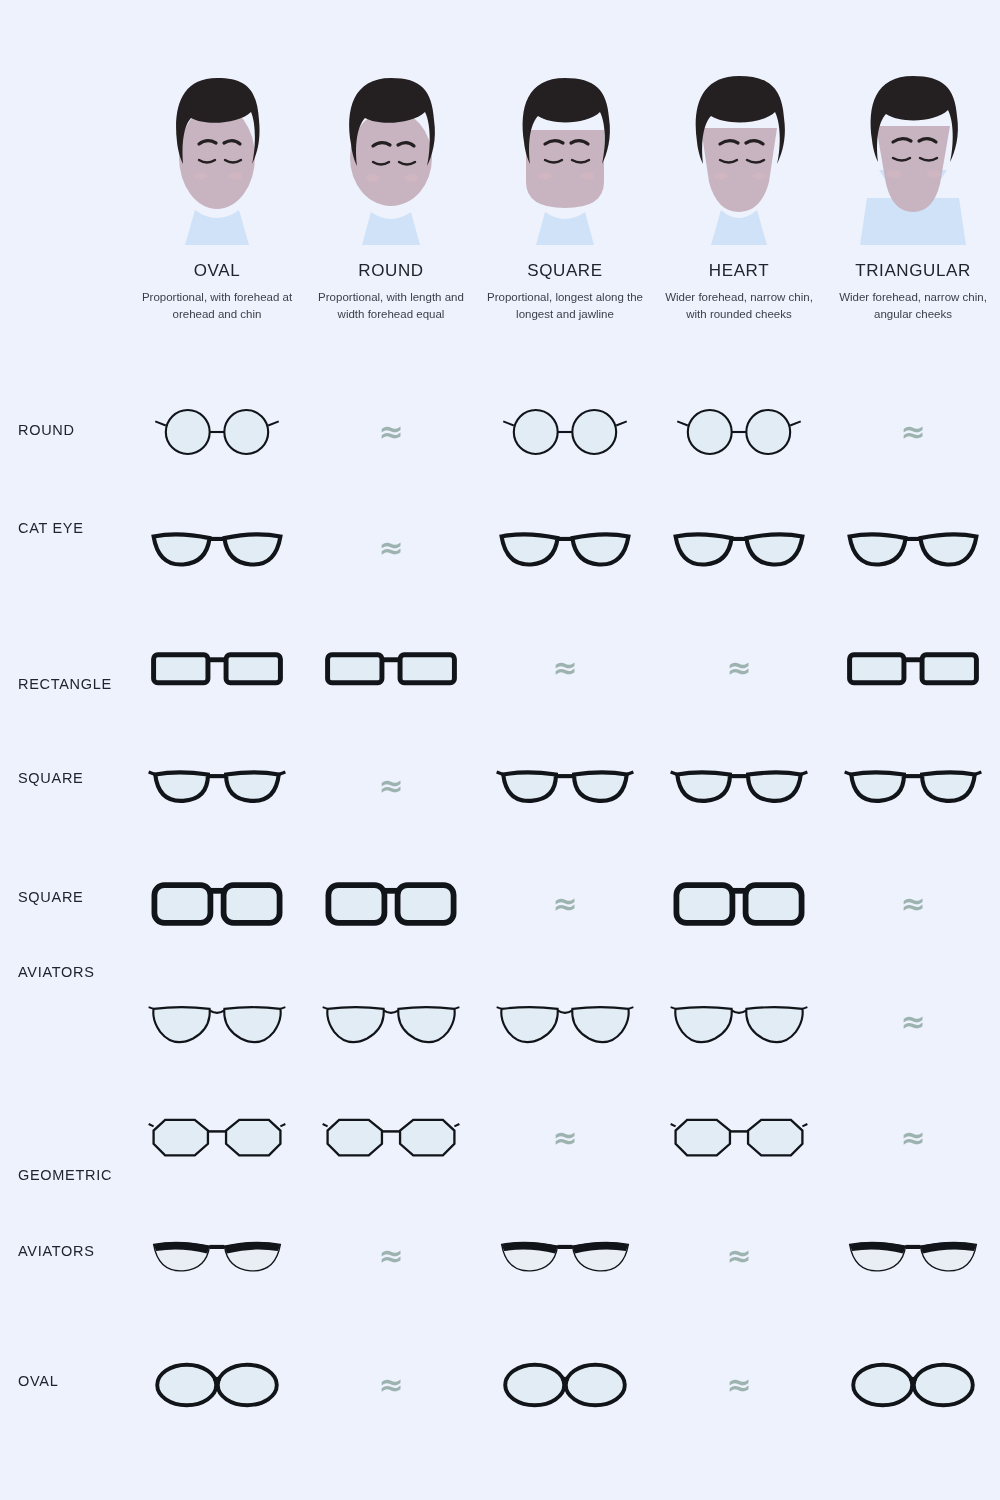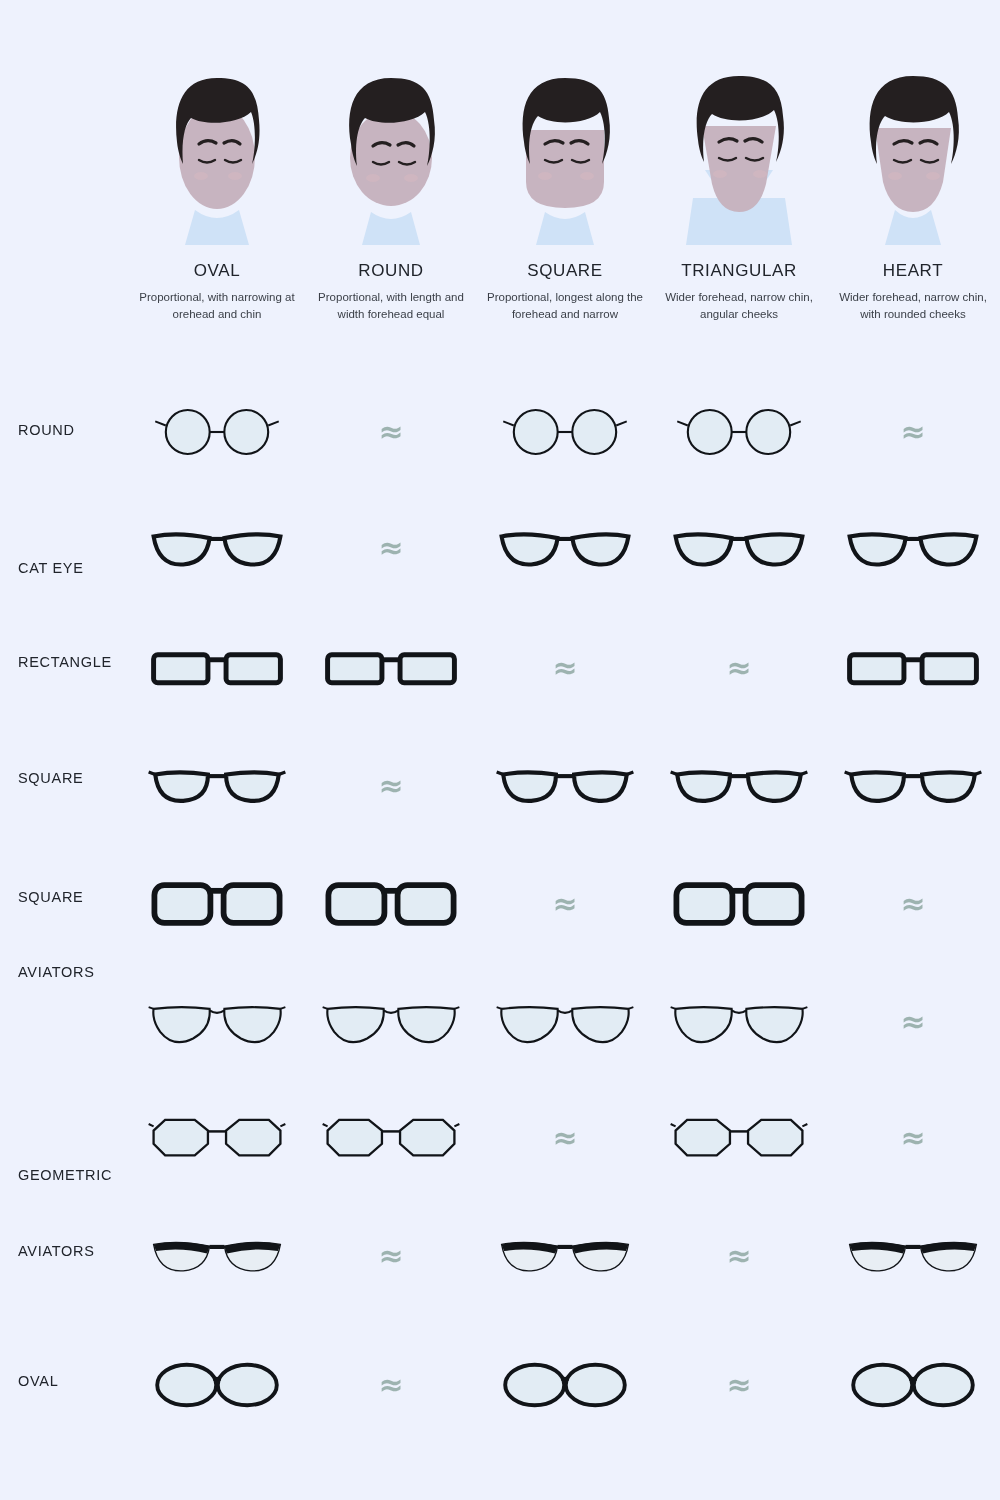--- a/index.html
+++ b/index.html
@@ -86,21 +86,21 @@
           <path d="M70 18 C 34 18 26 48 30 82 C 31 92 34 100 36 104 C 34 80 38 64 44 58 C 58 66 92 64 104 52 C 110 66 108 92 105 104 C 110 94 114 80 112 60 C 110 30 100 18 70 18 Z" fill="#241f20"></path>
           <path d="M52 84 q8 -6 17 -1" stroke="#241f20" stroke-width="3.2" fill="none" stroke-linecap="round"></path>
           <path d="M77 83 q9 -5 16 1" stroke="#241f20" stroke-width="3.2" fill="none" stroke-linecap="round"></path>
           <path d="M52 100 q8 5 16 0" stroke="#241f20" stroke-width="2.4" fill="none" stroke-linecap="round"></path>
           <path d="M78 100 q8 5 16 0" stroke="#241f20" stroke-width="2.4" fill="none" stroke-linecap="round"></path>
           <ellipse cx="54" cy="116" rx="7" ry="4" fill="#d3b7c0" opacity=".6"></ellipse>
           <ellipse cx="88" cy="116" rx="7" ry="4" fill="#d3b7c0" opacity=".6"></ellipse>
         </svg>
       </div>
       <div class="face-title">OVAL</div>
-      <div class="face-desc">Proportional, with narrowing at orehead and chin</div>
+      <div class="face-desc">Proportional, with forehead at orehead and chin</div>
     </div>
 
     <div class="face-cell">
       <div class="face-art">
         <svg viewBox="0 0 140 185" width="140" height="185">
           <path d="M50 152 q20 14 40 0 l9 33 h-58 z" fill="#cfe2f7"></path>
           <ellipse cx="70" cy="98" rx="41" ry="48" fill="#c7b4c0"></ellipse>
           <path d="M70 18 C 32 18 24 50 30 84 C 31 94 34 102 36 106 C 33 80 38 64 44 58 C 58 66 92 64 104 52 C 111 66 109 94 106 106 C 111 96 116 80 113 60 C 111 30 100 18 70 18 Z" fill="#241f20"></path>
           <path d="M52 86 q8 -6 17 -1" stroke="#241f20" stroke-width="3.2" fill="none" stroke-linecap="round"></path>
           <path d="M77 85 q9 -5 16 1" stroke="#241f20" stroke-width="3.2" fill="none" stroke-linecap="round"></path>
@@ -122,64 +122,64 @@
           <path d="M70 18 C 32 18 24 48 29 82 C 30 92 33 100 35 104 C 32 78 37 62 43 56 C 58 66 93 64 105 52 C 112 66 110 92 107 104 C 112 94 117 78 114 58 C 112 30 100 18 70 18 Z" fill="#241f20"></path>
           <path d="M50 84 q9 -6 18 -1" stroke="#241f20" stroke-width="3.2" fill="none" stroke-linecap="round"></path>
           <path d="M76 83 q9 -5 17 1" stroke="#241f20" stroke-width="3.2" fill="none" stroke-linecap="round"></path>
           <path d="M50 100 q9 5 17 0" stroke="#241f20" stroke-width="2.4" fill="none" stroke-linecap="round"></path>
           <path d="M77 100 q9 5 17 0" stroke="#241f20" stroke-width="2.4" fill="none" stroke-linecap="round"></path>
           <ellipse cx="50" cy="116" rx="7" ry="4" fill="#d3b7c0" opacity=".6"></ellipse>
           <ellipse cx="92" cy="116" rx="7" ry="4" fill="#d3b7c0" opacity=".6"></ellipse>
         </svg>
       </div>
       <div class="face-title">SQUARE</div>
-      <div class="face-desc">Proportional, longest along the forehead and narrow</div>
+      <div class="face-desc">Proportional, longest along the longest and jawline</div>
+    </div>
+
+    <div class="face-cell">
+      <div class="face-art">
+        <svg viewBox="0 0 140 185" width="140" height="185">
+          <path d="M52 150 q18 16 36 0 l10 35 h-56 z" fill="#cfe2f7"></path>
+          <path d="M32 68 h76 l-8 54 q-8 30 -30 30 q-22 0 -30 -30 z" fill="#c7b4c0"></path>
+          <path d="M70 16 C 31 16 23 48 28 82 C 29 92 32 100 34 104 C 31 78 36 62 42 56 C 58 66 94 64 106 52 C 113 66 111 92 108 104 C 113 94 118 78 115 58 C 113 28 100 16 70 16 Z" fill="#241f20"></path>
+          <path d="M51 84 q9 -6 18 -1" stroke="#241f20" stroke-width="3.2" fill="none" stroke-linecap="round"></path>
+          <path d="M77 83 q9 -5 17 1" stroke="#241f20" stroke-width="3.2" fill="none" stroke-linecap="round"></path>
+          <path d="M51 100 q9 5 17 0" stroke="#241f20" stroke-width="2.4" fill="none" stroke-linecap="round"></path>
+          <path d="M78 100 q9 5 17 0" stroke="#241f20" stroke-width="2.4" fill="none" stroke-linecap="round"></path>
+          <ellipse cx="52" cy="116" rx="7" ry="4" fill="#d3b7c0" opacity=".6"></ellipse>
+          <ellipse cx="90" cy="116" rx="7" ry="4" fill="#d3b7c0" opacity=".6"></ellipse>
+        </svg>
+      </div>
+      <div class="face-title">HEART</div>
+      <div class="face-desc">Wider forehead, narrow chin, with rounded cheeks</div>
     </div>
 
     <div class="face-cell">
       <div class="face-art">
         <svg viewBox="0 0 140 185" width="140" height="185">
           <path d="M24 138 h92 l7 47 h-106 z" fill="#cfe2f7"></path>
           <path d="M36 110 q34 52 34 52 q0 0 34 -52 z" fill="#cfe2f7"></path>
           <path d="M33 66 h74 l-10 58 q-7 28 -27 28 q-20 0 -27 -28 z" fill="#c7b4c0"></path>
           <path d="M70 16 C 32 16 24 46 29 80 C 30 90 33 98 35 102 C 32 76 37 60 43 54 C 58 64 93 62 105 50 C 112 64 110 90 107 102 C 112 92 117 76 114 56 C 112 28 100 16 70 16 Z" fill="#241f20"></path>
           <path d="M50 82 q9 -6 18 -1" stroke="#241f20" stroke-width="3.2" fill="none" stroke-linecap="round"></path>
           <path d="M76 81 q9 -5 17 1" stroke="#241f20" stroke-width="3.2" fill="none" stroke-linecap="round"></path>
           <path d="M50 98 q9 5 17 0" stroke="#241f20" stroke-width="2.4" fill="none" stroke-linecap="round"></path>
           <path d="M77 98 q9 5 17 0" stroke="#241f20" stroke-width="2.4" fill="none" stroke-linecap="round"></path>
           <ellipse cx="51" cy="114" rx="7" ry="4" fill="#d3b7c0" opacity=".6"></ellipse>
           <ellipse cx="91" cy="114" rx="7" ry="4" fill="#d3b7c0" opacity=".6"></ellipse>
         </svg>
       </div>
       <div class="face-title">TRIANGULAR</div>
       <div class="face-desc">Wider forehead, narrow chin, angular cheeks</div>
     </div>
-
-    <div class="face-cell">
-      <div class="face-art">
-        <svg viewBox="0 0 140 185" width="140" height="185">
-          <path d="M52 150 q18 16 36 0 l10 35 h-56 z" fill="#cfe2f7"></path>
-          <path d="M32 68 h76 l-8 54 q-8 30 -30 30 q-22 0 -30 -30 z" fill="#c7b4c0"></path>
-          <path d="M70 16 C 31 16 23 48 28 82 C 29 92 32 100 34 104 C 31 78 36 62 42 56 C 58 66 94 64 106 52 C 113 66 111 92 108 104 C 113 94 118 78 115 58 C 113 28 100 16 70 16 Z" fill="#241f20"></path>
-          <path d="M51 84 q9 -6 18 -1" stroke="#241f20" stroke-width="3.2" fill="none" stroke-linecap="round"></path>
-          <path d="M77 83 q9 -5 17 1" stroke="#241f20" stroke-width="3.2" fill="none" stroke-linecap="round"></path>
-          <path d="M51 100 q9 5 17 0" stroke="#241f20" stroke-width="2.4" fill="none" stroke-linecap="round"></path>
-          <path d="M78 100 q9 5 17 0" stroke="#241f20" stroke-width="2.4" fill="none" stroke-linecap="round"></path>
-          <ellipse cx="52" cy="116" rx="7" ry="4" fill="#d3b7c0" opacity=".6"></ellipse>
-          <ellipse cx="90" cy="116" rx="7" ry="4" fill="#d3b7c0" opacity=".6"></ellipse>
-        </svg>
-      </div>
-      <div class="face-title">HEART</div>
-      <div class="face-desc">Wider forehead, narrow chin, with rounded cheeks</div>
-    </div>
   </div>
 
   <div class="row-label" style="top:422px">ROUND</div>
-  <div class="row-label" style="top:560px">CAT EYE</div>
-  <div class="row-label" style="top:654px">RECTANGLE</div>
+  <div class="row-label" style="top:520px">CAT EYE</div>
+  <div class="row-label" style="top:676px">RECTANGLE</div>
   <div class="row-label" style="top:770px">SQUARE</div>
   <div class="row-label" style="top:889px">SQUARE</div>
   <div class="row-label" style="top:964px">AVIATORS</div>
   <div class="row-label" style="top:1167px">GEOMETRIC</div>
   <div class="row-label" style="top:1243px">AVIATORS</div>
   <div class="row-label" style="top:1373px">OVAL</div>
 
   <div class="cell" style="left:130px;top:392px">
     <svg viewBox="0 0 160 60" width="130" height="50">
         <g fill="#e2ecf4" stroke="#111418" stroke-width="2.6">

